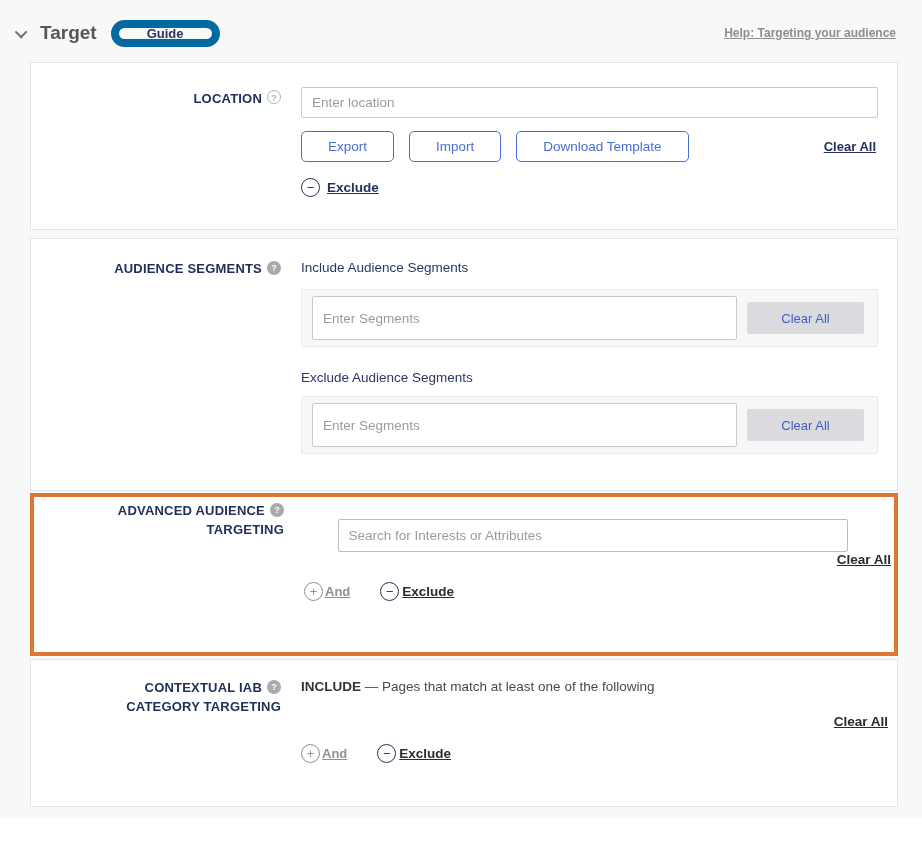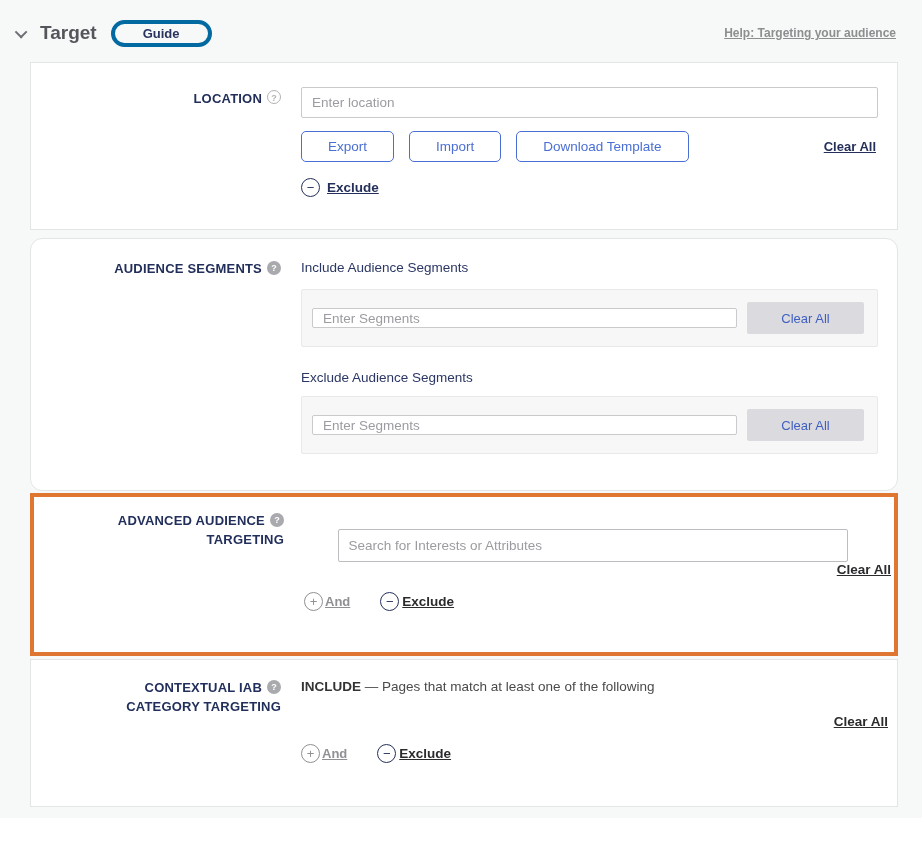--- a/index.html
+++ b/index.html
@@ -12,36 +12,36 @@
   .wrapper { background: #f7f8f8; padding: 18px 0 11px 0; width: 922px; }
 
   
   .header { display: flex; align-items: center; height: 30px; padding: 0 26px 0 18px; }
   .chev {
     width: 9px; height: 9px; border-left: 2px solid #6e6f73; border-bottom: 2px solid #6e6f73;
     transform: rotate(-45deg) translateY(-2px); margin-right: 13px; flex-shrink: 0;
   }
   .title { font-size: 19px; font-weight: 700; color: #55565b; margin-right: 14px; }
   .guide-pill {
-    border: 4px solid #0369a1; border-radius: 14px; height: 27px; padding: 0 28px;
+    border: 8px solid #0369a1; border-radius: 14px; height: 27px; padding: 0 28px;
     display: flex; align-items: center; color: #28335f; font-size: 13px; font-weight: 700;
     background: transparent; cursor: pointer;
   }
   .help-link {
     margin-left: auto; color: #8d8e90; font-size: 12px; font-weight: 700;
     text-decoration: underline; cursor: pointer;
   }
 
   
   .card {
     background: #fff; border: 1px solid #e4e5e6; margin-left: 30px; width: 868px;
     display: flex;
   }
   .card1 { margin-top: 14px; height: 168px; }
-  .card2 { margin-top: 8px;  height: 253px; border-radius: 12px; }
+  .card2 { margin-top: 8px;  height: 253px; }
   .card3 { margin-top: 2px;  height: 163px; border: 4px solid #df7632; }
   .card4 { margin-top: 3px;  height: 148px; }
 
   .label-col { width: 250px; flex-shrink: 0; text-align: right; }
   .content-col { margin-left: 20px; width: 577px; }
 
   .sec-label { font-size: 13px; font-weight: 700; color: #222f5b; letter-spacing: .2px; line-height: 19px; }
   .help-ic {
     display: inline-block; width: 14px; height: 14px; border-radius: 50%;
     font-size: 9px; line-height: 14px; text-align: center; font-weight: 700;
@@ -83,31 +83,31 @@
   .circle-gray { border: 1.6px solid #909094; color: #909094; }
   .excl-row .navy-link { margin-left: 7px; font-size: 13.5px; }
 
   
   .card2 .label-col, .card2 .content-col { padding-top: 20px; }
   .seg-heading { font-size: 13.5px; color: #2b3764; line-height: 18px; }
   .seg-panel {
     margin-top: 12px; height: 58px; background: #f7f7f8; border: 1px solid #e9e9ea;
     border-radius: 2px; display: flex; align-items: center; padding: 0 10px;
   }
-  .seg-panel .text-input { width: 425px; height: 20px; }
+  .seg-panel .text-input { width: 425px; height: 44px; }
   .gray-btn {
     width: 117px; height: 32px; margin-left: 10px; border: none; border-radius: 2px;
     background: #dbdbdf; color: #3f5ec0; font-size: 13px;
     font-family: "Liberation Sans", sans-serif; cursor: pointer; flex-shrink: 0;
   }
   .seg-heading.second { margin-top: 22px; }
   .seg-panel.second { margin-top: 9px; }
 
   
-  .card3 .label-col, .card3 .content-col { padding-top: 14px; }
+  .card3 .label-col, .card3 .content-col { padding-top: 4px; }
   .card4 .label-col, .card4 .content-col { padding-top: 18px; }
   .inc-line { font-size: 13.5px; color: #4a4a4d; line-height: 18px; }
   .inc-line b { color: #333336; font-weight: 700; }
   .search-row { display: flex; align-items: center; margin-top: 18px; flex-direction: column; }
   .search-row .text-input { width: 510px; height: 33px; border-color: #bcbdc0; }
   .search-row .dark-link { margin-left: auto; margin-right: -10px; }
   .andexcl-row { display: flex; align-items: center; margin-top: 15px; }
   .andexcl-row .gray-link { margin-left: 2px; }
   .andexcl-row .grp2 { display: flex; align-items: center; margin-left: 30px; }
   .andexcl-row .dark-link { margin-left: 3px; }

